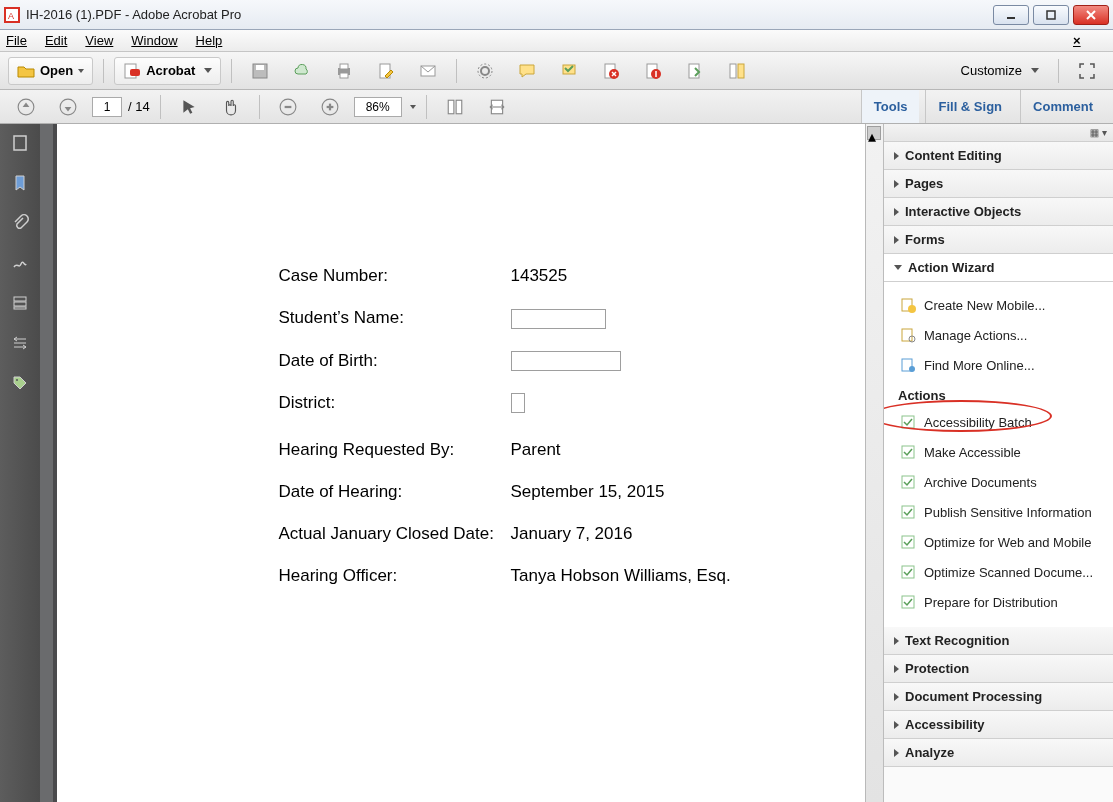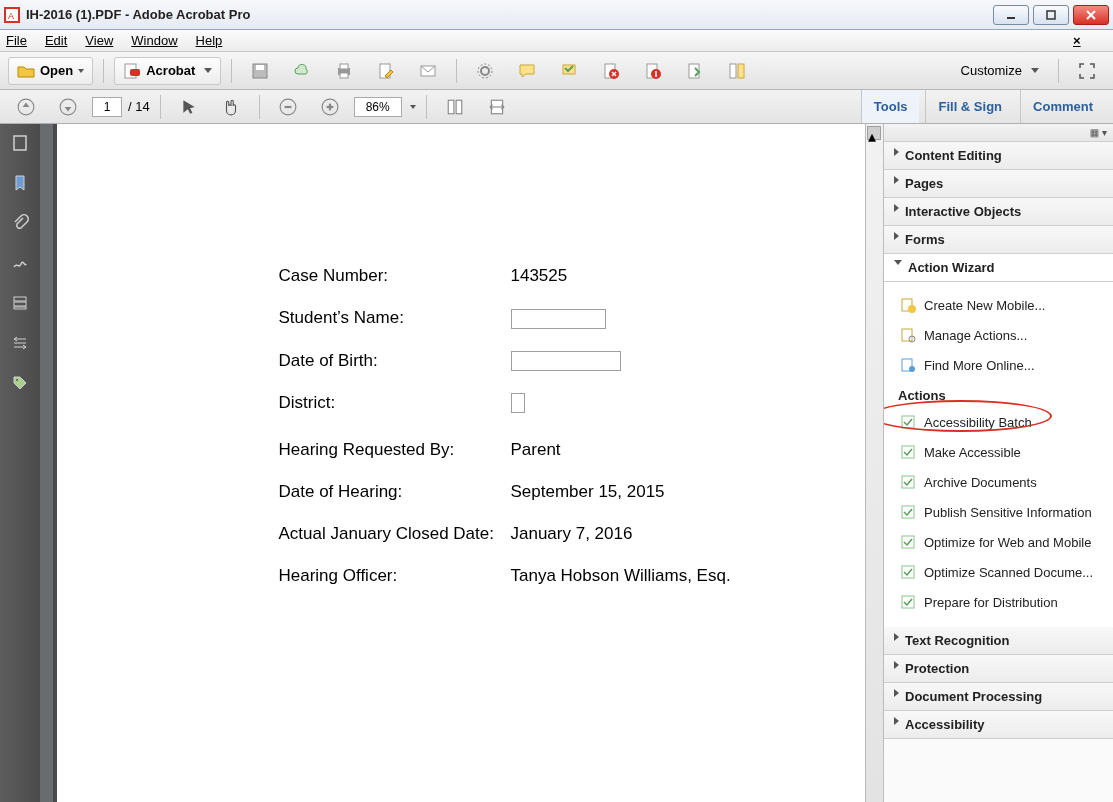--- a/index.html
+++ b/index.html
@@ -1,21 +1,21 @@
 <!DOCTYPE html>
 <html><head>
 <meta charset="utf-8">
 <style>
   * { box-sizing: border-box; margin: 0; padding: 0; font-family: "Segoe UI", Tahoma, sans-serif; }
   body { width: 1113px; height: 802px; overflow: hidden; background: #d6d6d6; }
 
   
   .titlebar { height: 30px; background: linear-gradient(#f6f8fb,#e6ebf2); display:flex; align-items:center; padding:0 4px; border-bottom:1px solid #9aa6b8; font-size:13px; }
   .titlebar .icon { width:16px; height:16px; margin-right:6px; display:flex;align-items:center;justify-content:center;}
-  .titlebar .title { flex:1; color:#222;font-weight:bold; }
+  .titlebar .title { flex:1; color:#222; }
   .winbtns { display:flex; }
   .winbtn { width:36px; height:20px; border:1px solid #7a8aa3; border-radius:3px; margin-left:4px; background:linear-gradient(#f9fbfe,#d9e2ef); display:flex;align-items:center;justify-content:center; font-size:12px; }
   .winbtn.close { background:linear-gradient(#f28b82,#d93025); color:#fff; border-color:#a02018;}
   .winbtn svg { width:12px; height:12px; }
 
   
   .menubar { height:22px; background:linear-gradient(#fbfbfb,#ececec); display:flex; align-items:center; padding:0 6px; border-bottom:1px solid #c5c5c5; font-size:13px; }
   .menubar span { margin-right:18px;text-decoration:underline; }
   .menubar .spacer { flex:1; }
   .menubar .xclose { width:16px; cursor:default; font-weight:bold; }
@@ -51,21 +51,21 @@
   .page h1 { text-align:center; font-size:22px; font-weight:normal; letter-spacing:0.5px; text-decoration:underline; margin-top:210px;}
   .fields { margin-top:60px; margin-left:120px; font-size:17px;}
   .fields td { padding:10px 0; vertical-align:top;}
   .fields td.lbl { width:230px;}
   .fields input.blank { width:95px; height:20px; border:1px solid #9e9e9e; background:#fff;}
   .fields .smallbox { width:14px; height:20px; border:1px solid #9e9e9e; display:inline-block;}
 
   
   .taskpane { width:230px; background:#fafafa; border-left:1px solid #bcbcbc; display:flex; flex-direction:column; font-size:13px; overflow:hidden;}
   .task-hdr { height:18px; background:linear-gradient(#f3f3f3,#e7e7e7); border-bottom:1px solid #cfcfcf; display:flex; justify-content:flex-end; align-items:center; padding:0 6px; font-size:10px; color:#555;}
-  .accordion-item { border-bottom:1px solid #cfcfcf; background:linear-gradient(#f8f8f8,#ececec); padding:6px 10px; display:flex; gap:6px; font-weight:bold; color:#222;}
+  .accordion-item { border-bottom:1px solid #cfcfcf; background:linear-gradient(#f8f8f8,#ececec); padding:6px 10px; display:flex; align-items:center; gap:6px; font-weight:bold; color:#222;}
   .accordion-item.expanded { background:#fff; }
   .tri { width:0;height:0;border-top:4px solid transparent;border-bottom:4px solid transparent;border-left:5px solid #555; }
   .tri.down { border-left:4px solid transparent;border-right:4px solid transparent;border-top:5px solid #555; border-bottom:none; width:0;height:0;}
   .panel-body { background:#fff; padding:8px 0 10px 0;}
   .panel-row { display:flex; align-items:center; gap:8px; padding:7px 16px; font-size:13px; color:#222;}
   .panel-row .paicon { width:16px;height:16px; display:flex;align-items:center;justify-content:center;}
   .subhdr { padding:8px 14px 4px 14px; font-weight:bold; color:#222;}
   .panel-row.circled { position:relative; }
   .circle { position:absolute; left:-14px; top:-7px; width:182px; height:32px; border:2px solid #d93025; border-radius:50%; pointer-events:none;}
 
@@ -546,14 +546,18 @@
         <span>Protection</span>
       </div>
     <div class="accordion-item">
         <span class="tri"></span>
         <span>Document Processing</span>
       </div>
     <div class="accordion-item">
         <span class="tri"></span>
         <span>Accessibility</span>
       </div>
+    <div class="accordion-item">
+        <span class="tri"></span>
+        <span>Analyze</span>
+      </div>
   </div>
 </div>
 
 </body></html>

